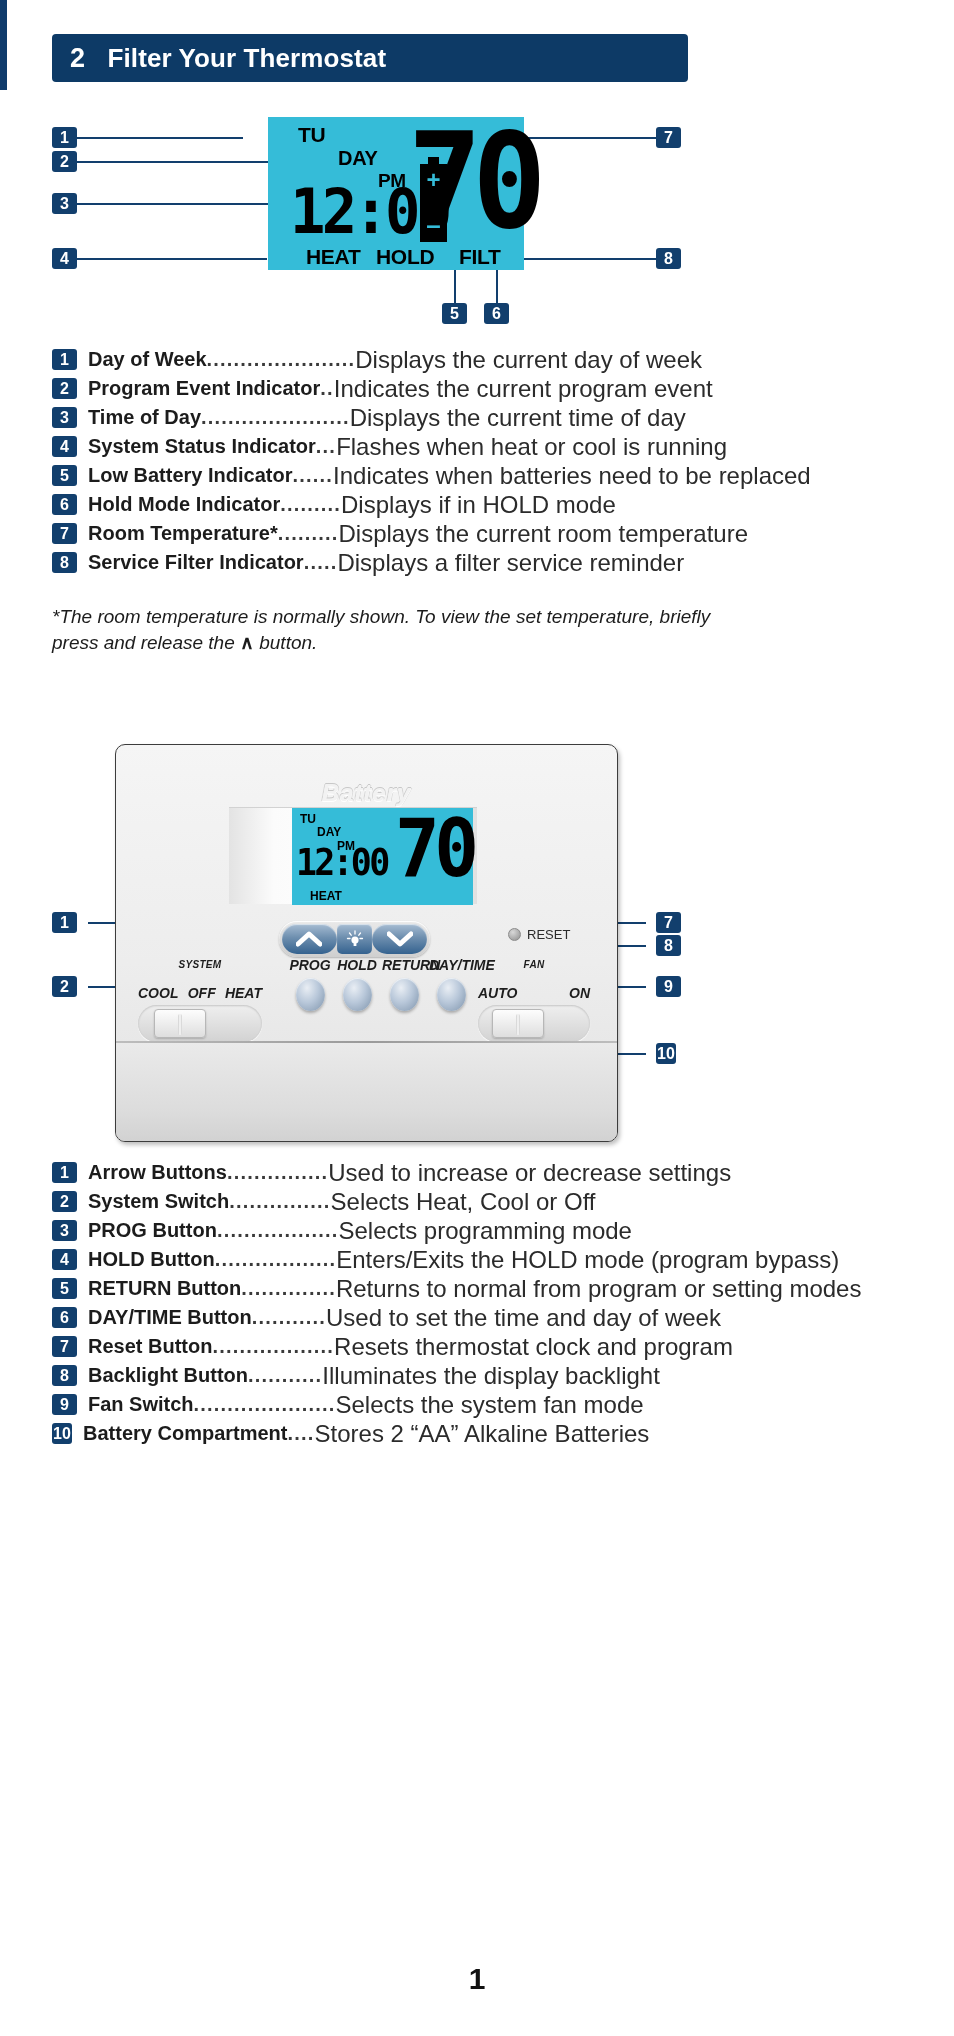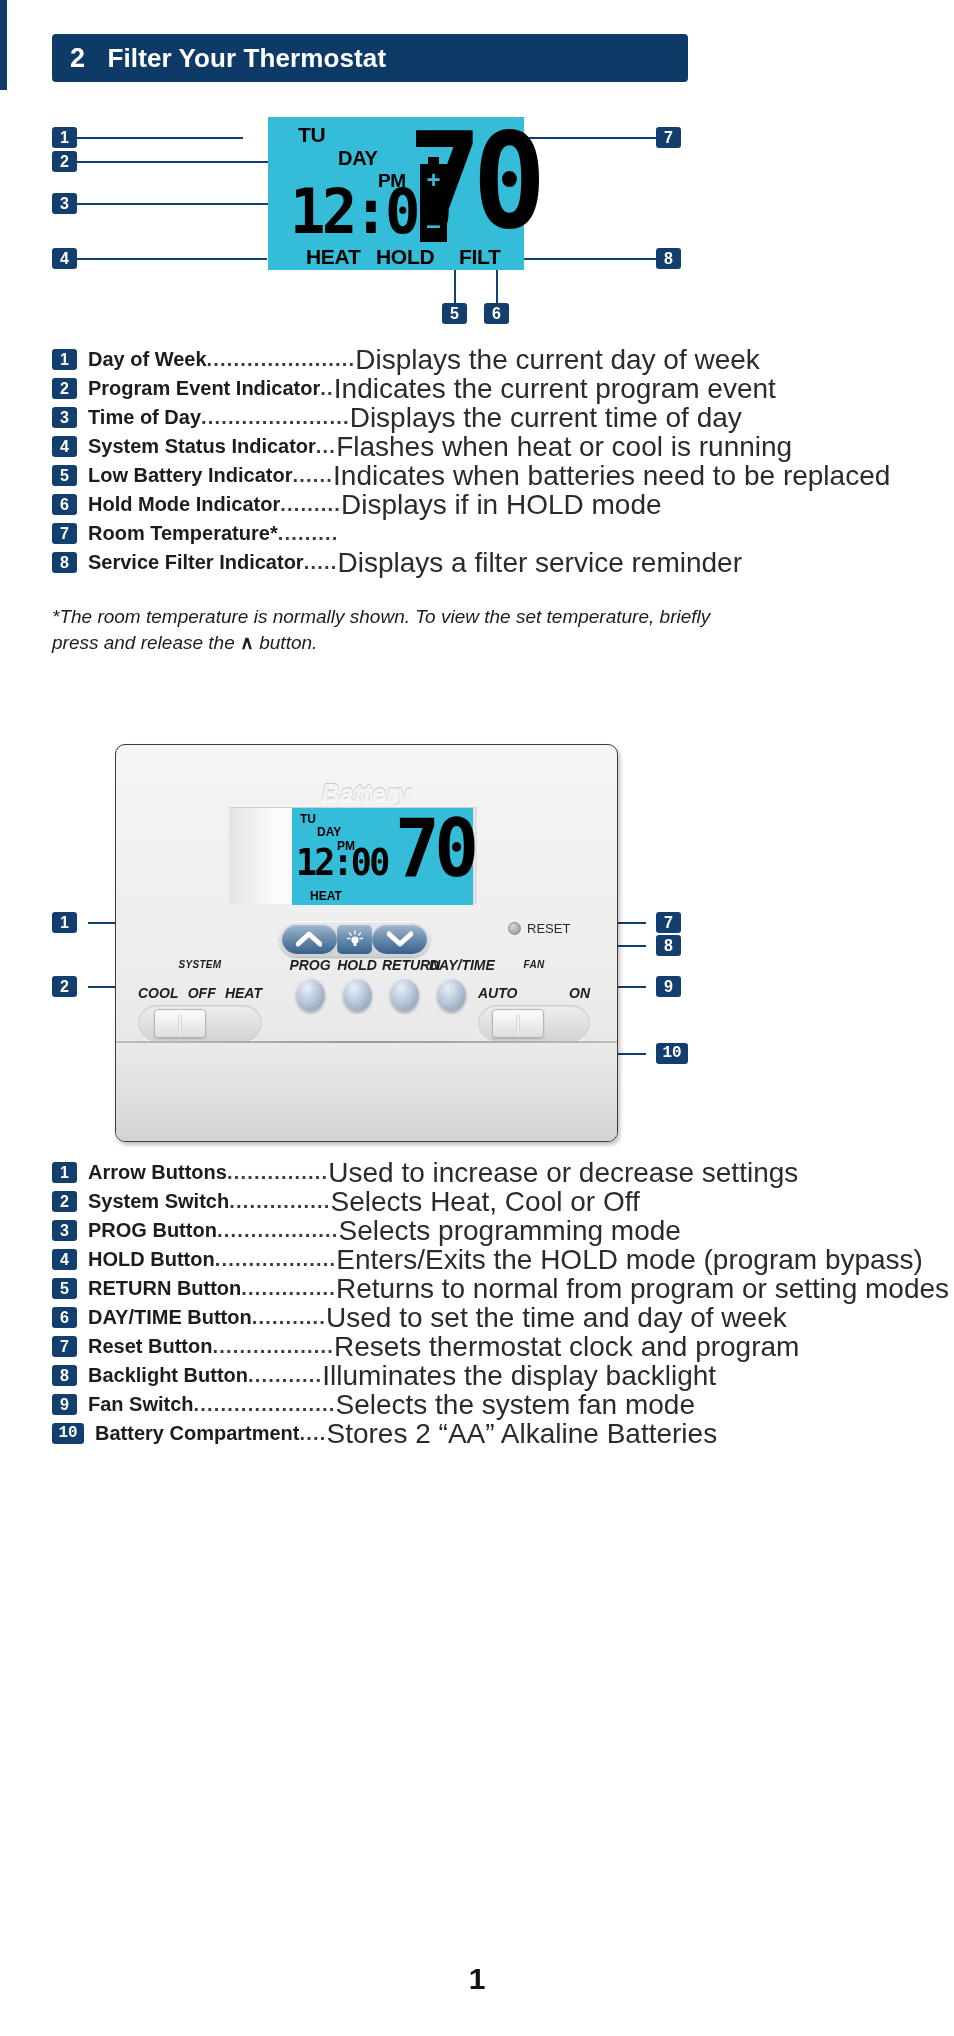--- a/index.html
+++ b/index.html
@@ -54,21 +54,21 @@
     color: #fff;
     border-radius: 3px;
     font-size: 16px;
     font-weight: bold;
     text-align: center;
     line-height: 21px;
     width: 25px; height: 21px;
     display: inline-block;
     font-family: "Liberation Sans Narrow","Liberation Sans",sans-serif;
   }
-  .badge.wide { width: 32px; font-family: Liberation Mono, monospace; }
+  .badge.wide { width: 20px; }
 
   
   .lcd-block { position: absolute; left: 0; top: 100px; width: 954px; height: 230px; }
 
   .lcd {
     position: absolute;
     left: 268px; top: 17px;
     width: 256px; height: 153px;
     background: #35bcd8;
   }
@@ -163,21 +163,21 @@
   }
   .row .dots {
     color: #3a3a3a;
     font-weight: bold;
     letter-spacing: 1.2px;
     font-size: 20px;
   }
   .row .def {
     color: #2b2b2b;
     font-family: "Liberation Sans Narrow","Liberation Sans",sans-serif;
-    font-size: 28px;
+    font-size: 24px;
   }
   .row.sub .spacer { width: 25px; flex: 0 0 auto; }
 
   .footnote {
     position: absolute;
     left: 52px;
     width: 660px;
     font-style: italic;
     font-size: 19px;
     line-height: 26px;
@@ -271,21 +271,21 @@
     width: 36px; height: 30px;
     border-radius: 5px;
     background: linear-gradient(180deg,#a7bdd3 0%,#6e8faf 45%,#34628f 100%);
     display: flex; align-items: center; justify-content: center;
     box-shadow: inset 0 1px 1px rgba(255,255,255,.6);
   }
 
   
   .reset-wrap {
     position: absolute;
-    left: 392px; top: 176px;
+    left: 392px; top: 182px;
     display: flex; align-items: center; gap: 6px;
   }
   .reset-dot {
     width: 13px; height: 13px; border-radius: 50%;
     background: radial-gradient(circle at 35% 30%, #d8d8d8, #8f8f8f);
     border: 1px solid #8b8b8b;
   }
   .reset-lbl {
     font-size: 13px; color: #2b2b2b;
     font-family: "Liberation Sans Narrow","Liberation Sans",sans-serif;
@@ -459,20 +459,21 @@
     <div class="row">
       <span class="badge">6</span>
       <span class="term">Hold Mode Indicator</span>
       <span class="dots">.........</span>
       <span class="def">Displays if in HOLD mode</span>
     </div>
     <div class="row">
       <span class="badge">7</span>
       <span class="term">Room Temperature*</span>
       <span class="dots"> .........</span>
+      <span class="def">Displays the current room temperature</span>
     </div>
     <div class="row">
       <span class="badge">8</span>
       <span class="term">Service Filter Indicator</span>
       <span class="dots">.....</span>
       <span class="def">Displays a filter service reminder</span>
     </div>
   </div>
 
 <div class="footnote" style="top:604px;">

